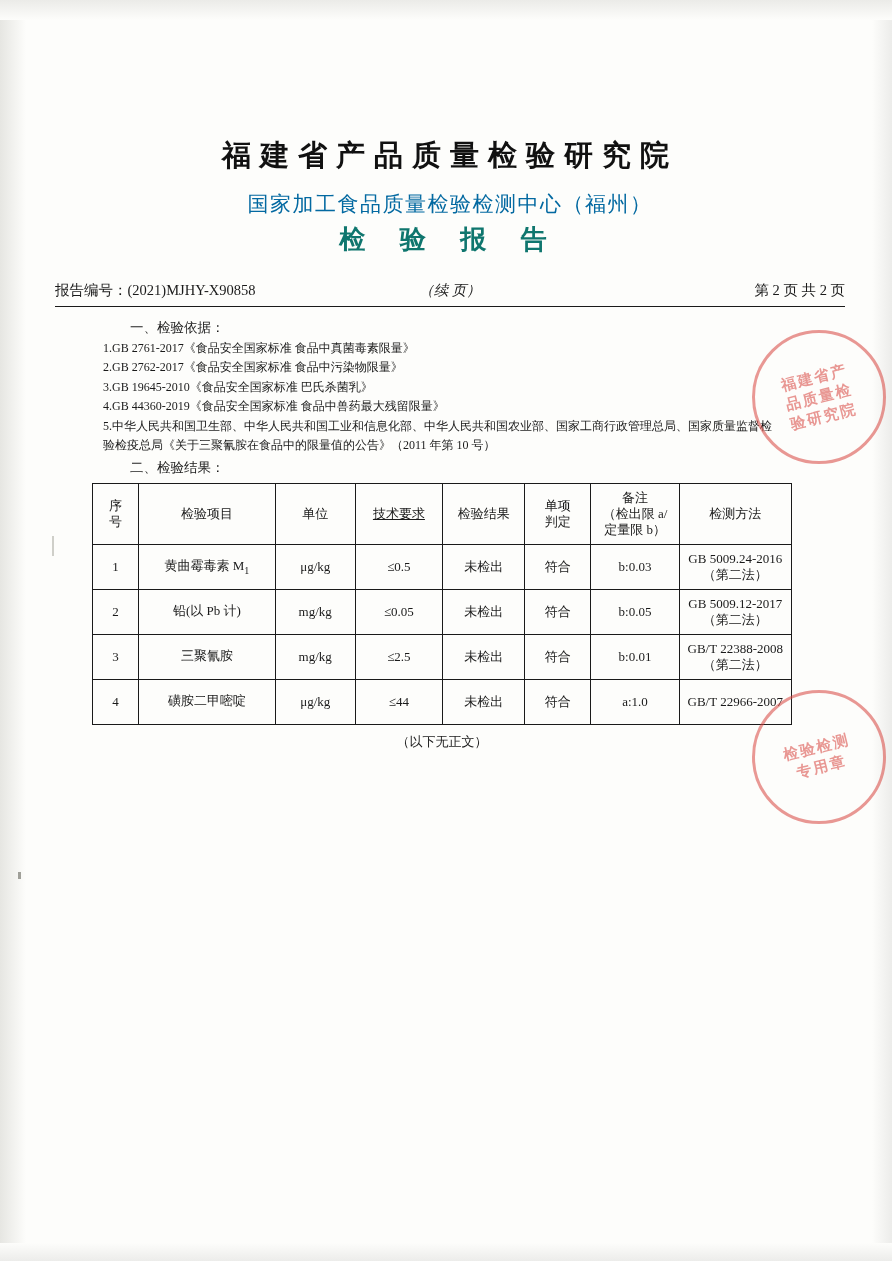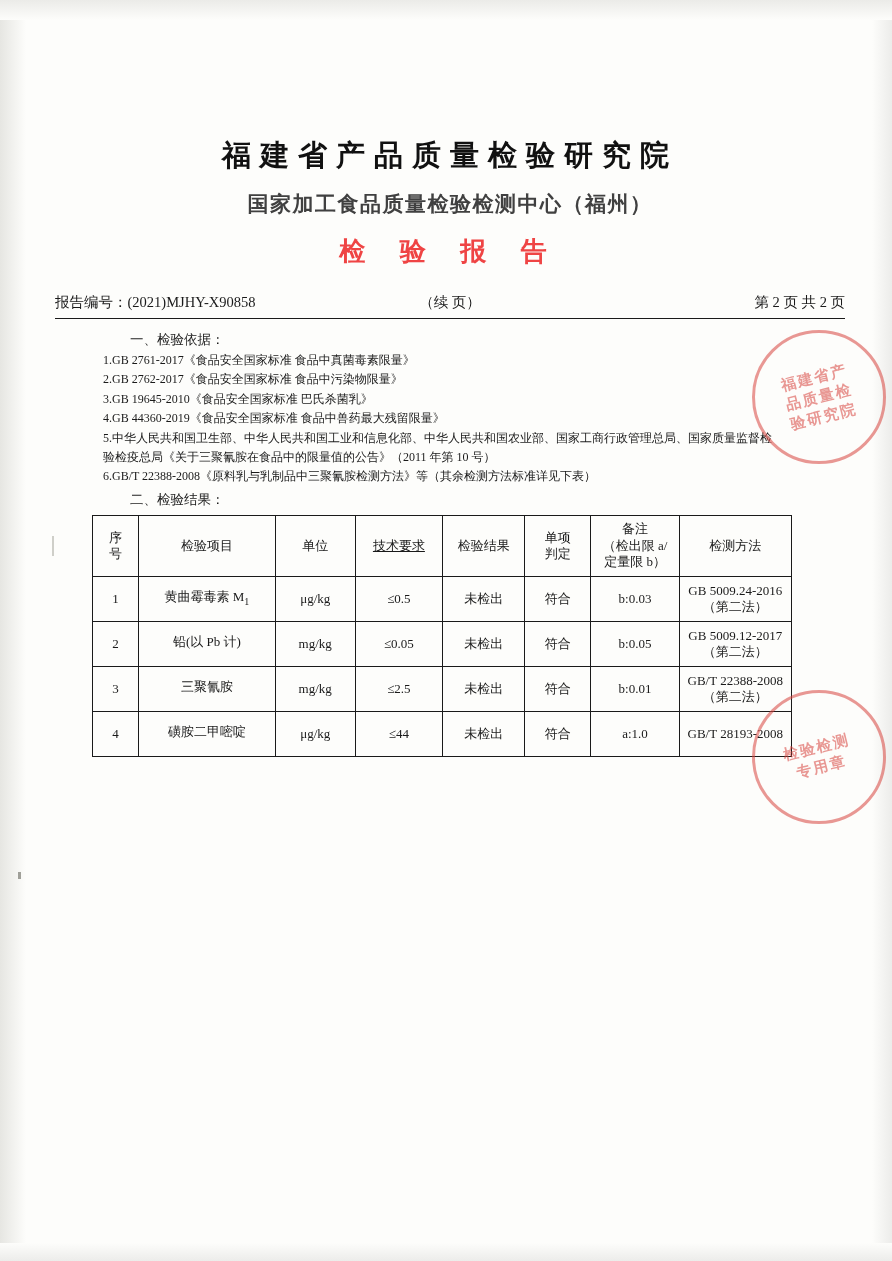--- a/index.html
+++ b/index.html
@@ -54,47 +54,48 @@
     font-size: 29px;
     font-weight: bold;
     letter-spacing: 9px;
     margin-top: 136px;
     color: #111;
     font-family: "Liberation Serif", "DejaVu Serif", serif;
   }
   .center-name {
     text-align: center;
     font-size: 21px;
-    font-weight: bold;
+    font-weight: normal;
     letter-spacing: 1.5px;
     margin-top: 14px;
-    color: #404040;
+    color: #0369a1;
   }
   .report-title {
     text-align: center;
     font-size: 26px;
     font-weight: bold;
     letter-spacing: 14px;
-    margin-top: 16px;
-    color: #ef4444;
+    margin-top: 4px;
+    color: #0f766e;
   }
 
   .meta-row {
     display: flex;
     align-items: center;
     margin-top: 24px;
     font-size: 14.5px;
     position: relative;
     padding-bottom: 4px;
   }
   .meta-left { white-space: nowrap; }
   .meta-center {
     position: absolute;
     left: 0; right: 0;
     text-align: center;
+    font-style: italic;
   }
   .meta-right {
     margin-left: auto;
     white-space: nowrap;
   }
   .rule {
     border-bottom: 1.6px solid #1a1a1a;
     margin-top: 2px;
     width: 100%;
   }
@@ -236,21 +237,20 @@
     </div>
     <div class="rule"></div>
 
     <div class="body-block">
       <div class="sec-head">一、检验依据：</div>
       <div class="ref-line">1.GB 2761-2017《食品安全国家标准 食品中真菌毒素限量》</div>
       <div class="ref-line">2.GB 2762-2017《食品安全国家标准 食品中污染物限量》</div>
       <div class="ref-line">3.GB 19645-2010《食品安全国家标准 巴氏杀菌乳》</div>
       <div class="ref-line">4.GB 44360-2019《食品安全国家标准 食品中兽药最大残留限量》</div>
       <div class="ref-line">5.中华人民共和国卫生部、中华人民共和国工业和信息化部、中华人民共和国农业部、国家工商行政管理总局、国家质量监督检验检疫总局《关于三聚氰胺在食品中的限量值的公告》（2011 年第 10 号）</div>
-      <div class="ref-line">6.GB/T 22388-2008《原料乳与乳制品中三聚氰胺检测方法》等（其余检测方法标准详见下表）</div>
       <div class="sec-head-2">二、检验结果：</div>
     </div>
 
     <table class="result">
       <thead>
         <tr>
           <th class="col-seq">
             <div>序</div>
             <div>号</div>
           </th>
@@ -312,27 +312,28 @@
         </tr>
         <tr>
           <td>4</td>
           <td><span>磺胺二甲嘧啶</span><span class="sub"></span></td>
           <td>μg/kg</td>
           <td>≤44</td>
           <td>未检出</td>
           <td>符合</td>
           <td>a:1.0</td>
           <td>
-            <div>GB/T 28193-2008</div>
+            <div>GB/T 22966-2007</div>
             <div></div>
           </td>
         </tr>
       </tbody>
     </table>
 
+    <div class="footnote">（以下无正文）</div>
   </div>
 
   <div class="seal seal-top">
     <div class="seal-text">福建省产品质量检验研究院</div>
   </div>
   <div class="seal seal-bottom">
     <div class="seal-text">检验检测专用章</div>
   </div>
 </div>
 

